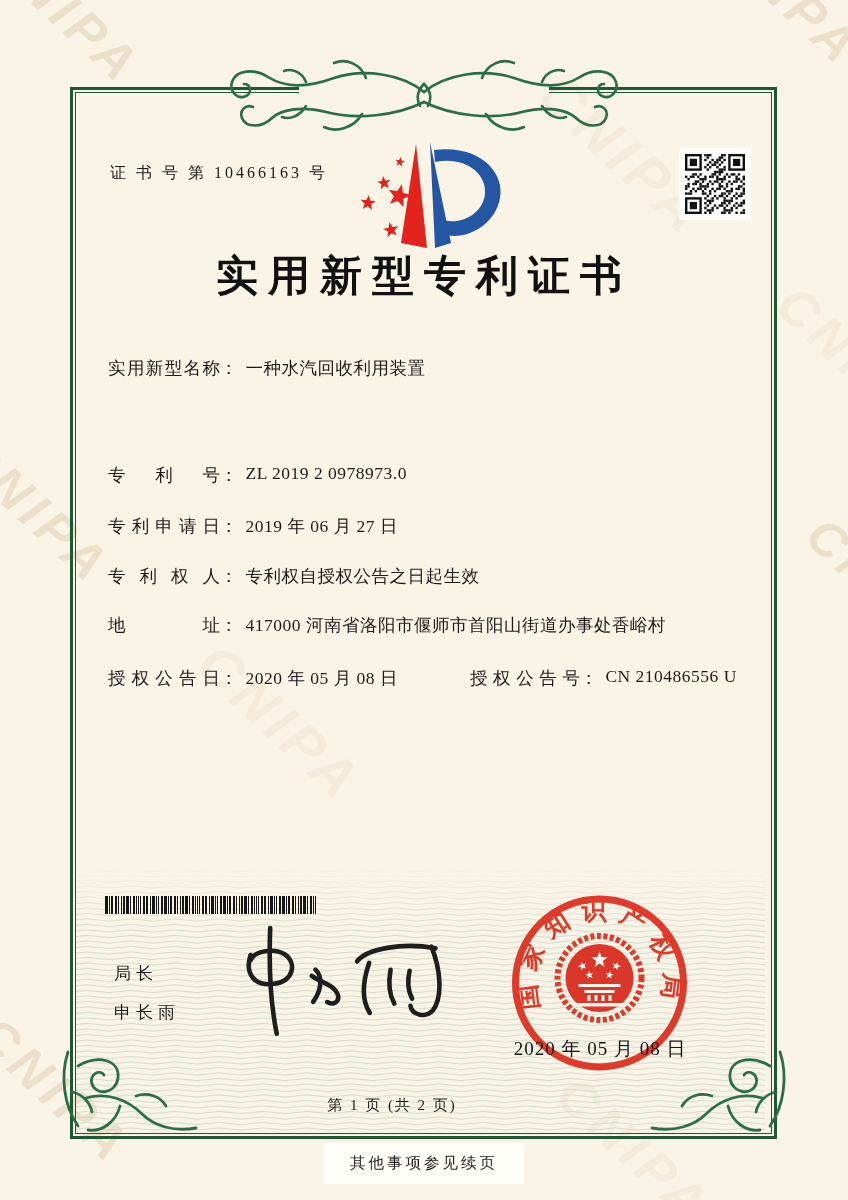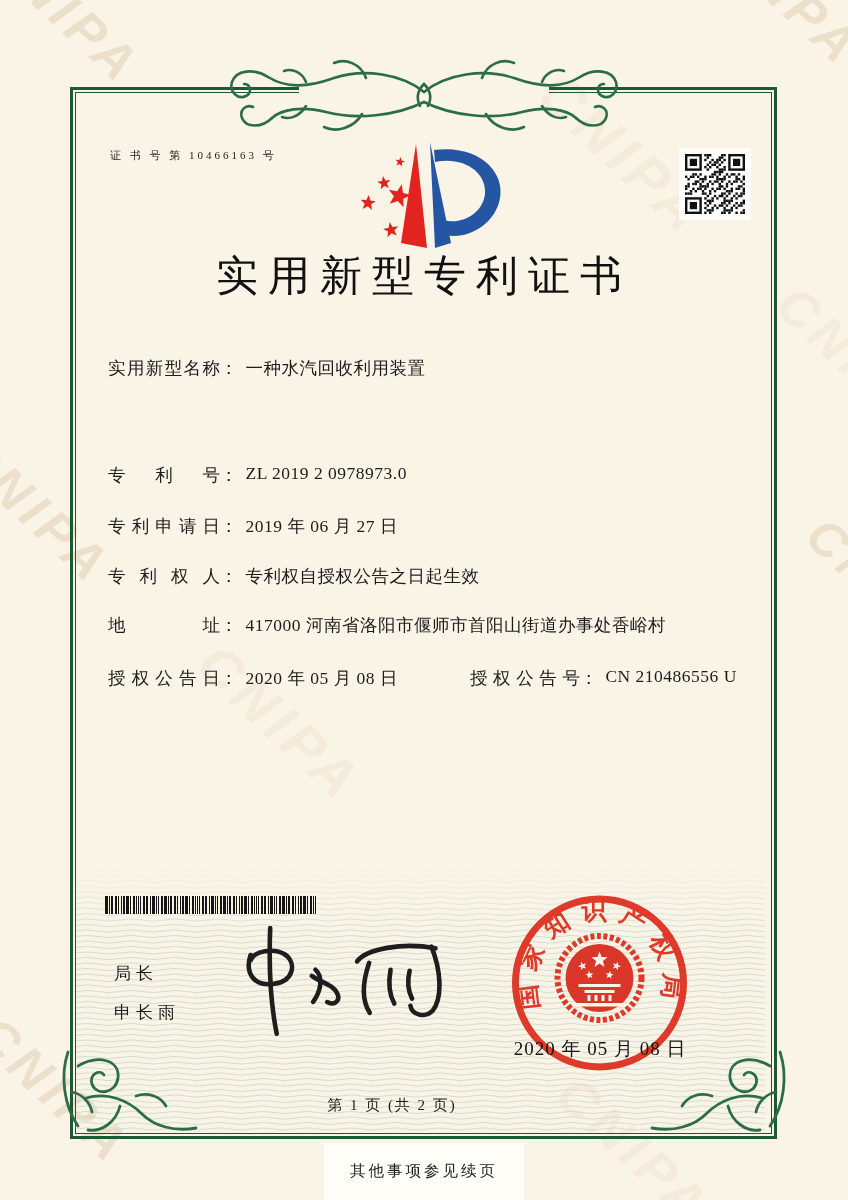--- a/index.html
+++ b/index.html
@@ -16,26 +16,26 @@
          border:3px solid #1d5a34;z-index:2;}
   .frame-inner{position:absolute;inset:2px;border:1px solid #1d5a34;}
   
   .orn{position:absolute;z-index:3;}
   
   #waves{position:absolute;left:76px;top:862px;z-index:2;
          -webkit-mask-image:linear-gradient(180deg,transparent 0,#000 70px);
          mask-image:linear-gradient(180deg,transparent 0,#000 70px);}
   
   .content{position:absolute;inset:0;z-index:4;}
-  .certno{position:absolute;left:110px;top:148px;font-size:11px;letter-spacing:3px;}
+  .certno{position:absolute;left:110px;top:163px;font-size:16px;letter-spacing:3px;}
   .logo{position:absolute;left:337px;top:136px;}
   .qrbox{position:absolute;left:679px;top:148px;width:72px;height:72px;background:#fffefb;
          display:flex;align-items:center;justify-content:center;}
   .title{position:absolute;left:0;top:248px;width:848px;text-align:center;
-         font-size:42px;font-weight:400;letter-spacing:10px;color:#111;}
+         font-size:42px;font-weight:700;letter-spacing:10px;color:#111;}
   .frow{position:absolute;left:108px;font-size:17.5px;white-space:nowrap;}
   .flabel{display:inline-block;width:112px;text-align:justify;text-align-last:justify;
           vertical-align:top;}
   .fcolon{display:inline-block;vertical-align:top;}
   .fvalue{display:inline-block;margin-left:8px;vertical-align:top;letter-spacing:0.5px;}
   .flabel2{display:inline-block;width:110px;text-align:justify;text-align-last:justify;
            vertical-align:top;margin-left:72px;}
   .paras{position:absolute;left:108px;top:700px;width:634px;font-size:17.5px;
          line-height:27.5px;text-align:justify;}
   .paras p{margin:0;text-indent:2em;}
@@ -43,21 +43,21 @@
   .sigblock{position:absolute;left:114px;top:962px;z-index:5;
             font-family:Liberation Sans, sans-serif;font-size:17px;letter-spacing:5px;}
   .sigblock div{margin-bottom:16px;}
   #signature{position:absolute;left:240px;top:922px;transform:rotate(-3deg);z-index:5;}
   #seal{position:absolute;left:502px;top:888px;z-index:5;}
   .sealdate{position:absolute;left:500px;top:1036px;width:200px;text-align:center;
             font-size:19px;letter-spacing:1px;color:#141414;z-index:6;white-space:nowrap;}
   .pageinfo{position:absolute;left:0;top:1096px;width:784px;text-align:center;
             font-size:15px;letter-spacing:2px;z-index:5;}
   .contnote{position:absolute;left:424px;top:1143px;transform:translateX(-50%);
-            background:#fffef9;padding:18px 26px;font-size:15.5px;letter-spacing:3px;z-index:5;}
+            background:#fffef9;padding:10px 26px;font-size:15.5px;letter-spacing:3px;z-index:5;}
 </style>
 </head>
 <body>
 
 <div class="page">
 
   <div class="wm" style="left:-30px;top:-20px;font-size:52px;">CNIPA</div>
   <div class="wm" style="left:690px;top:-38px;font-size:52px;">CNIPA</div>
   <div class="wm faint" style="left:520px;top:120px;font-size:58px;">CNIPA</div>
   <div class="wm faint" style="left:760px;top:330px;font-size:52px;">CNIPA</div>

